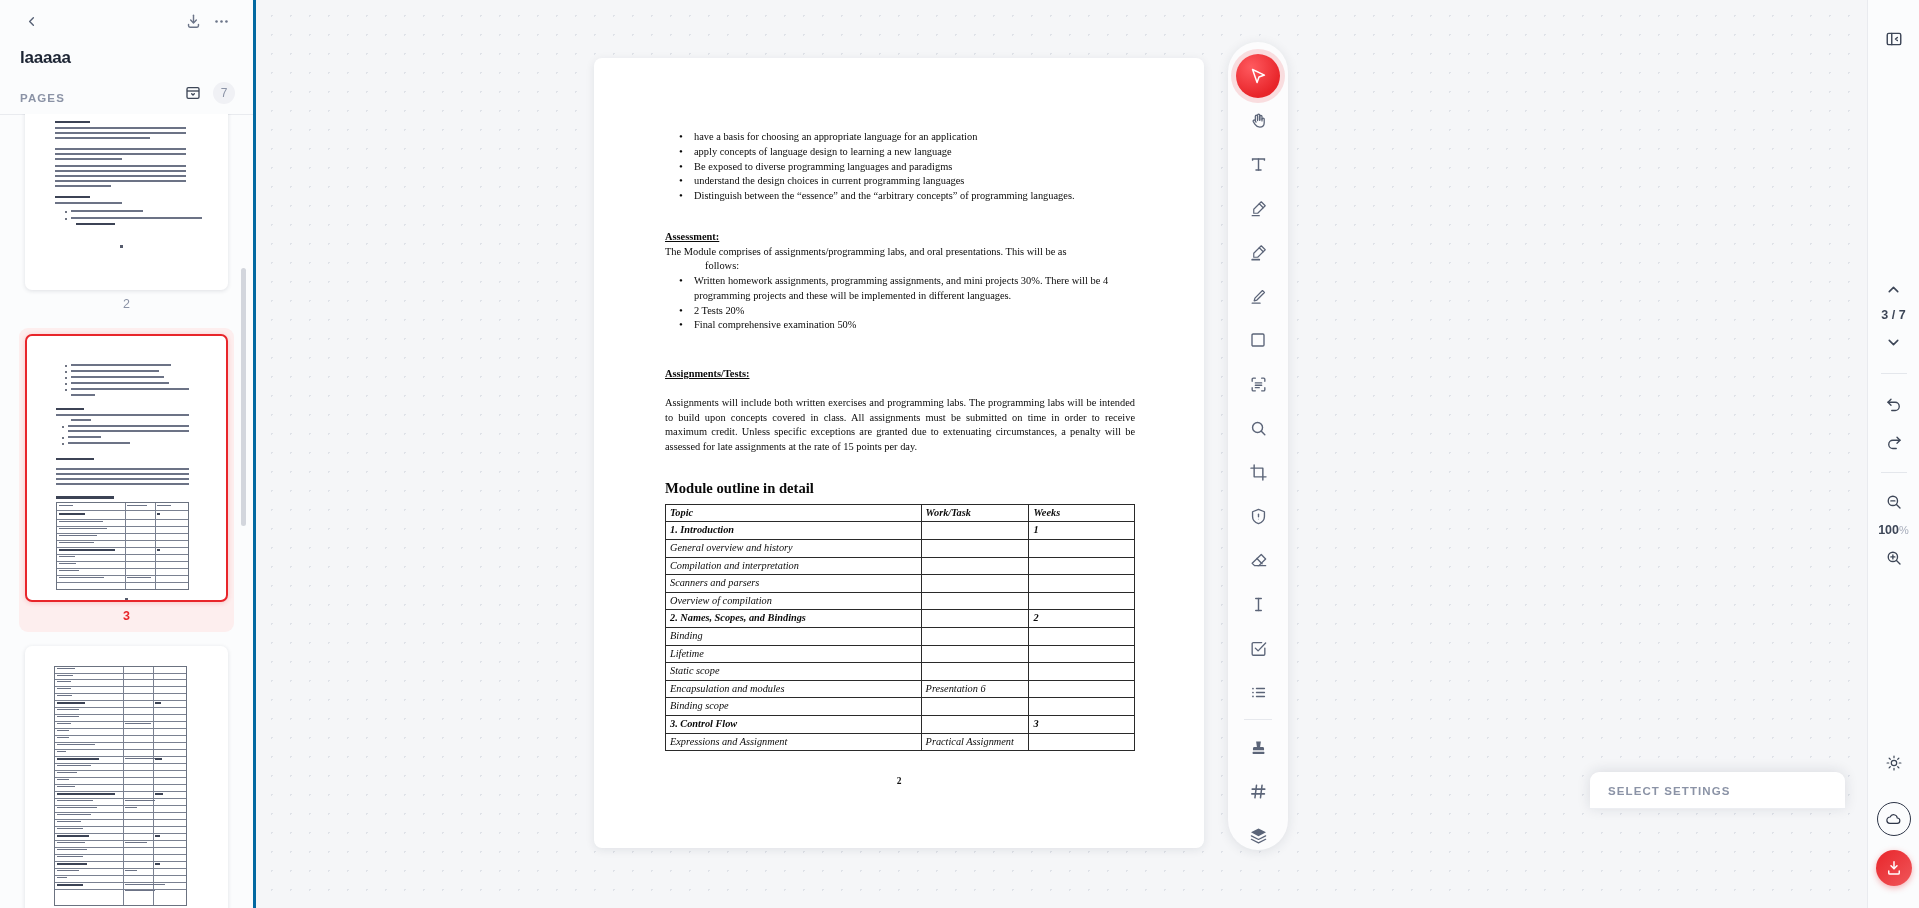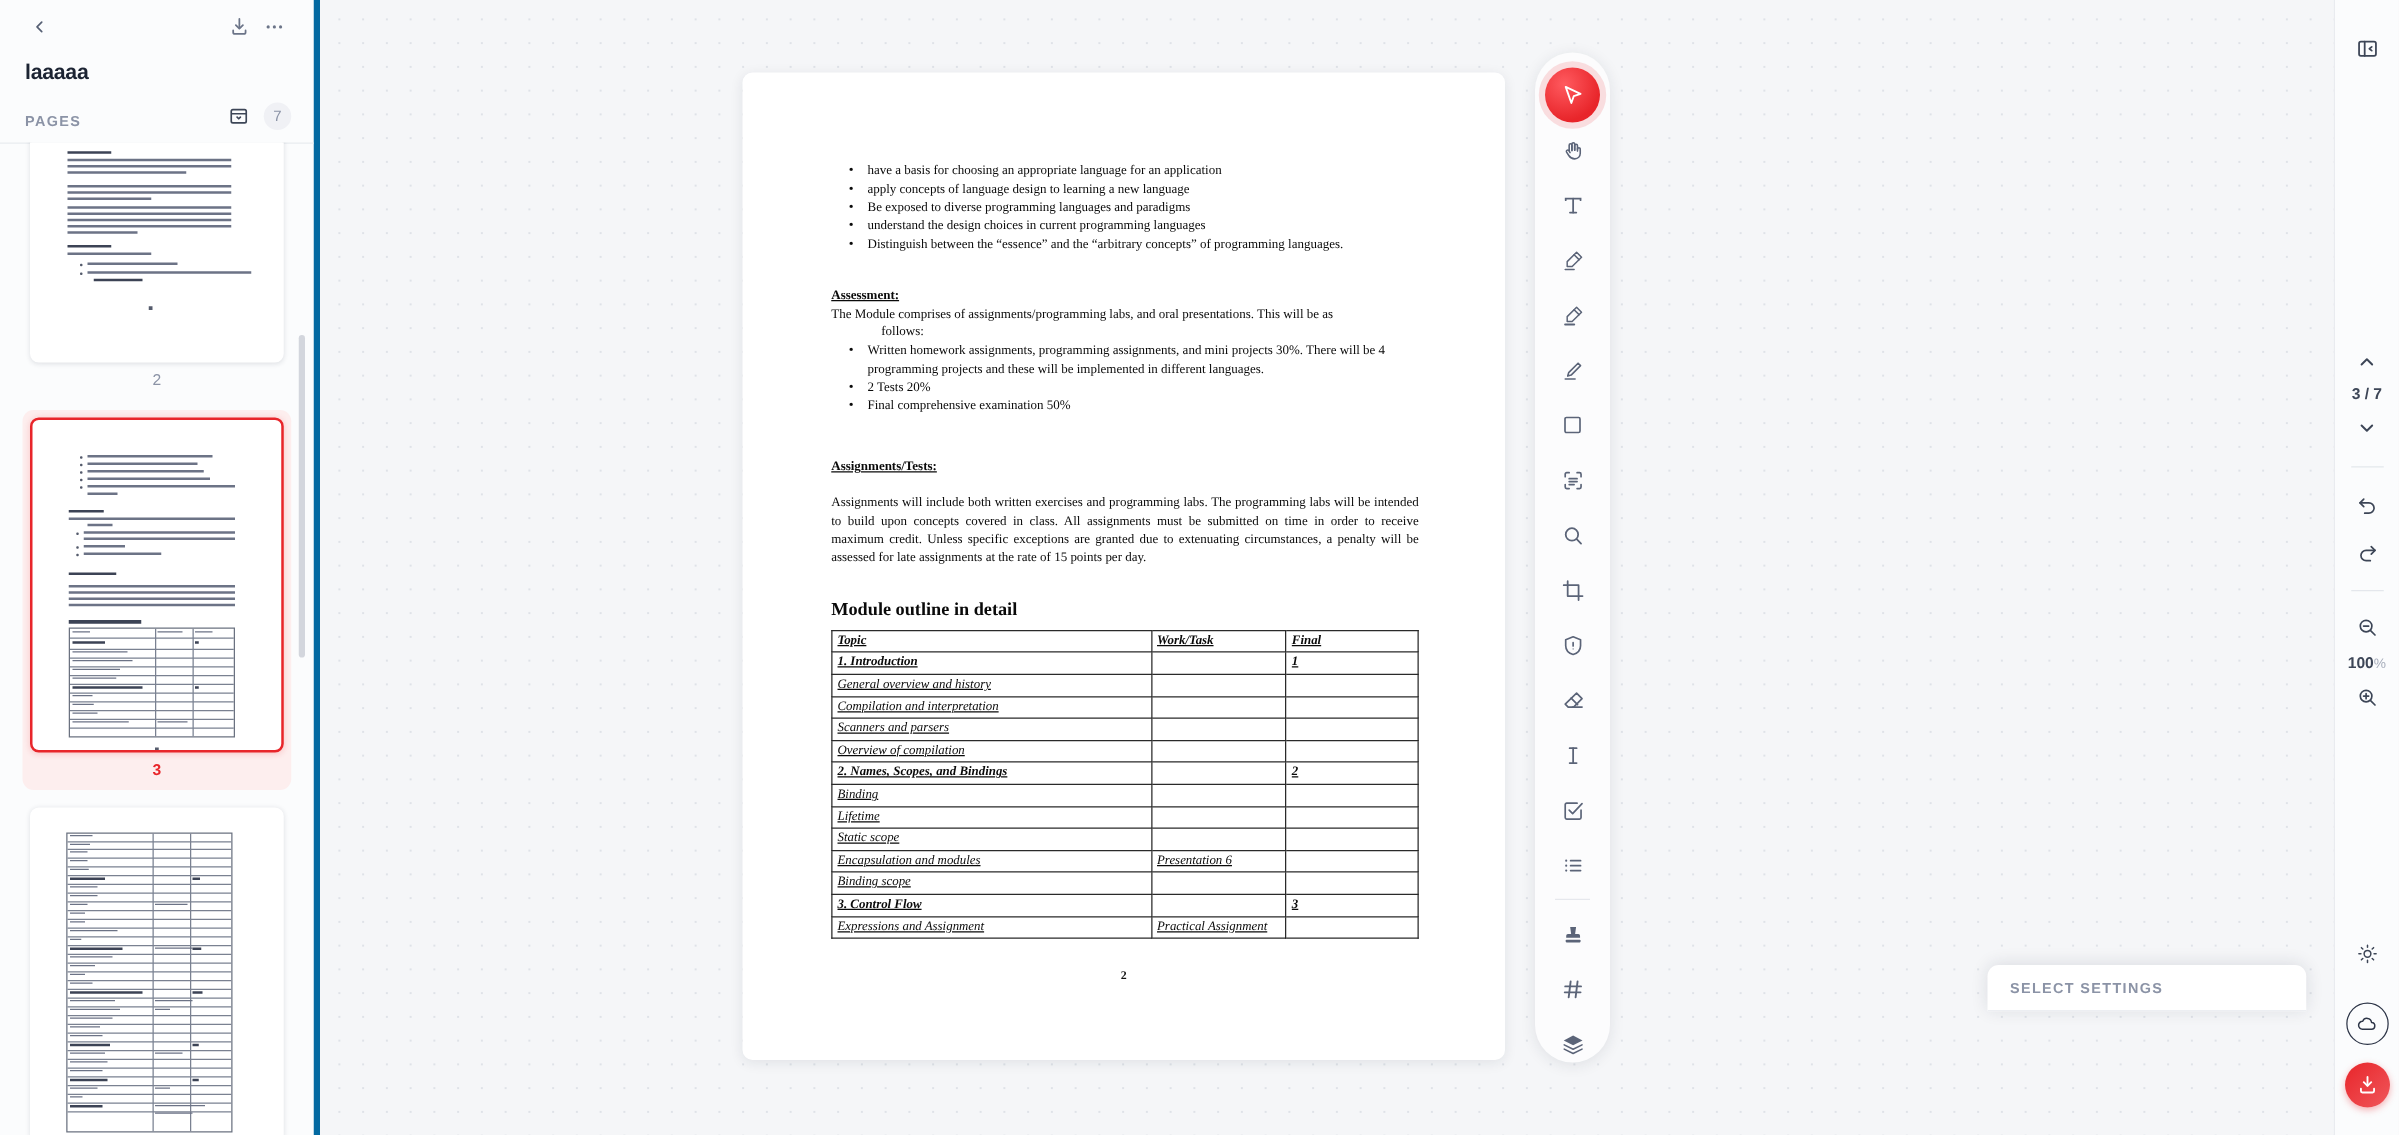--- a/index.html
+++ b/index.html
@@ -23,21 +23,21 @@
     background-image: radial-gradient(#dfe2e8 1px, transparent 1px);
     background-size: 19px 19px;
     background-position: 6px 6px;
   }
 
   
   .sidebar {
     position: absolute; left: 0; top: 0;
     width: 256px; height: 908px;
     background: #fbfcfd;
-    border-right: 5px solid #0369a1;
+    border-right: 3px solid #0369a1;
     z-index: 20;
   }
   .sb-header {
     height: 42px;
     display: flex; align-items: center;
     padding: 0 18px 0 18px;
   }
   .sb-back {
     width: 26px; height: 26px;
     display: flex; align-items: center; justify-content: center;
@@ -173,21 +173,20 @@
     font-size: 14.6px;
     margin-top: 23px;
     margin-bottom: 5px;
   }
   table.outline {
     border-collapse: collapse;
     width: 100%;
     font-family: "Liberation Serif", serif;
     font-style: italic;
     font-size: 10.3px;
-    text-decoration: underline;
   }
   table.outline td, table.outline th {
     border: 1px solid #2a2a2a;
     padding: 1px 4px;
     text-align: left;
     vertical-align: top;
     height: 17px;
   }
   table.outline th { font-weight: bold; font-style: italic; }
   table.outline td.b { font-weight: bold; }
@@ -558,21 +557,21 @@
       <div class="hd" style="margin-top:34px">Assignments/Tests:</div>
       <div class="p" style="margin-top:14px">Assignments will include both written exercises and programming labs.  The programming labs will be intended to build upon concepts covered in class.  All assignments must be submitted on time in order to receive maximum credit.  Unless specific exceptions are granted due to extenuating circumstances, a penalty will be assessed for late assignments at the rate of 15 points per day.</div>
 
       <div class="sec-title">Module outline in detail</div>
 
       <table class="outline">
         <thead>
           <tr>
             <th style="width:54.5%">Topic</th>
             <th style="width:23%">Work/Task</th>
-            <th style="width:22.5%">Final</th>
+            <th style="width:22.5%">Weeks</th>
           </tr>
         </thead>
         <tbody>
           <tr>
               <td class="b">1. Introduction</td>
               <td></td>
               <td class="b">1</td>
             </tr>
           <tr>
               <td>General overview and history</td>

